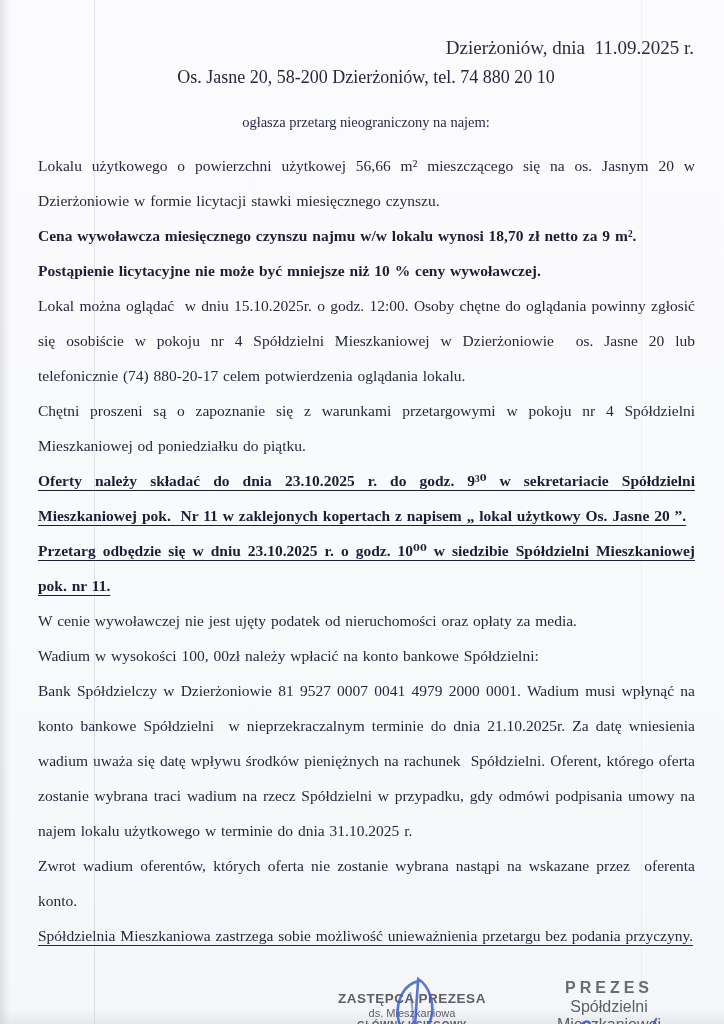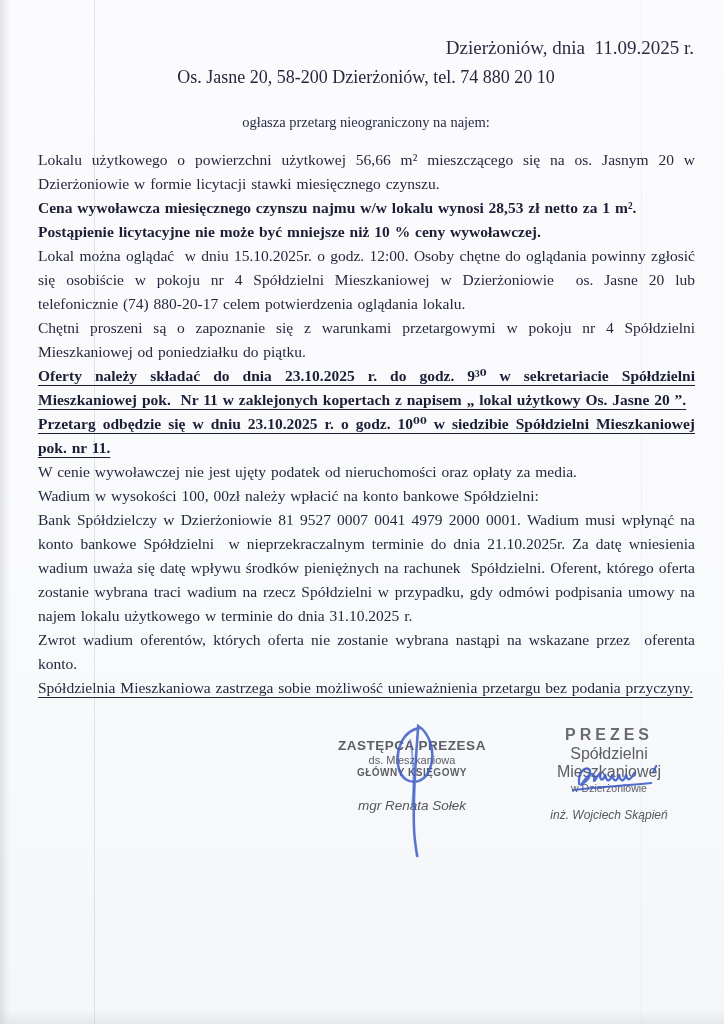--- a/index.html
+++ b/index.html
@@ -26,21 +26,21 @@
   .title{
     margin:33px 30px 0 38px;text-align:center;
     font-size:19px;font-weight:bold;color:#1d1e36;
     text-decoration:underline;text-underline-offset:3px;text-decoration-thickness:2px;
   }
   .subtitle{margin:8px 30px 0 38px;text-align:center;font-size:18px;color:#26273e;}
   .announce{margin:26px 30px 0 38px;text-align:center;font-size:14.5px;color:#2a2b44;}
 
   .bodytext{margin:17px 29px 0 38px;}
   .para{
-    margin:0;font-size:15.5px;line-height:24px;color:#26273e;
+    margin:0;font-size:15.5px;line-height:35px;color:#26273e;
     text-align:justify;text-align-last:left;word-spacing:1px;
   }
   .para.bold{font-weight:bold;color:#1d1e36;}
   .para.bold-u{font-weight:bold;color:#1d1e36;text-decoration:underline;text-underline-offset:4px;}
   .para.und{text-decoration:underline;text-underline-offset:4px;}
 
   .sig-row{
     display:flex;justify-content:flex-end;align-items:flex-start;
     margin:26px 26px 0 38px;gap:14px;
     font-family:"Liberation Sans","DejaVu Sans",sans-serif;
@@ -71,21 +71,21 @@
   <div class="scan-line l2"></div>
   <div class="bottom-shade"></div>
 
   <div class="date">Dzierżoniów, dnia &nbsp;11.09.2025 r.</div>
 
   <div class="subtitle">Os. Jasne 20, 58-200 Dzierżoniów, tel. 74 880 20 10</div>
   <div class="announce">ogłasza przetarg nieograniczony na najem:</div>
 
   <div class="bodytext">
     <p class="para">Lokalu użytkowego o powierzchni użytkowej 56,66 m² mieszczącego się na os. Jasnym 20 w Dzierżoniowie w formie licytacji stawki miesięcznego czynszu.</p>
-    <p class="para bold">Cena wywoławcza miesięcznego czynszu najmu w/w lokalu wynosi 28,53 zł netto za 1 m².</p>
+    <p class="para bold">Cena wywoławcza miesięcznego czynszu najmu w/w lokalu wynosi 18,70 zł netto za 9 m².</p>
     <p class="para bold">Postąpienie licytacyjne nie może być mniejsze niż 10 % ceny wywoławczej.</p>
     <p class="para">Lokal można oglądać &nbsp;w dniu 15.10.2025r. o godz. 12:00. Osoby chętne do oglądania powinny zgłosić się osobiście w pokoju nr 4 Spółdzielni Mieszkaniowej w Dzierżoniowie &nbsp;os. Jasne 20 lub telefonicznie (74) 880-20-17 celem potwierdzenia oglądania lokalu.</p>
     <p class="para">Chętni proszeni są o zapoznanie się z warunkami przetargowymi w pokoju nr 4 Spółdzielni Mieszkaniowej od poniedziałku do piątku.</p>
     <p class="para bold-u">Oferty należy składać do dnia 23.10.2025 r. do godz. 9³⁰ w sekretariacie Spółdzielni Mieszkaniowej pok. &nbsp;Nr 11 w zaklejonych kopertach z napisem „ lokal użytkowy Os. Jasne 20 ”.</p>
     <p class="para bold-u">Przetarg odbędzie się w dniu 23.10.2025 r. o godz. 10⁰⁰ w siedzibie Spółdzielni Mieszkaniowej pok. nr 11.</p>
     <p class="para">W cenie wywoławczej nie jest ujęty podatek od nieruchomości oraz opłaty za media.</p>
     <p class="para">Wadium w wysokości 100, 00zł należy wpłacić na konto bankowe Spółdzielni:</p>
     <p class="para">Bank Spółdzielczy w Dzierżoniowie 81 9527 0007 0041 4979 2000 0001. Wadium musi wpłynąć na konto bankowe Spółdzielni &nbsp;w nieprzekraczalnym terminie do dnia 21.10.2025r. Za datę wniesienia wadium uważa się datę wpływu środków pieniężnych na rachunek &nbsp;Spółdzielni. Oferent, którego oferta zostanie wybrana traci wadium na rzecz Spółdzielni w przypadku, gdy odmówi podpisania umowy na najem lokalu użytkowego w terminie do dnia 31.10.2025 r.</p>
     <p class="para">Zwrot wadium oferentów, których oferta nie zostanie wybrana nastąpi na wskazane przez &nbsp;oferenta konto.</p>
     <p class="para und">Spółdzielnia Mieszkaniowa zastrzega sobie możliwość unieważnienia przetargu bez podania przyczyny.</p>

